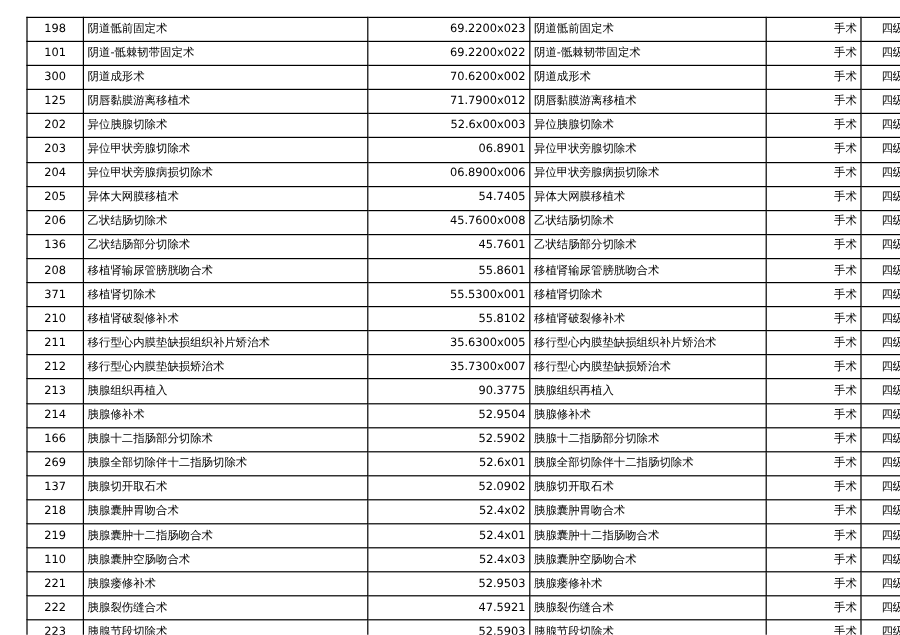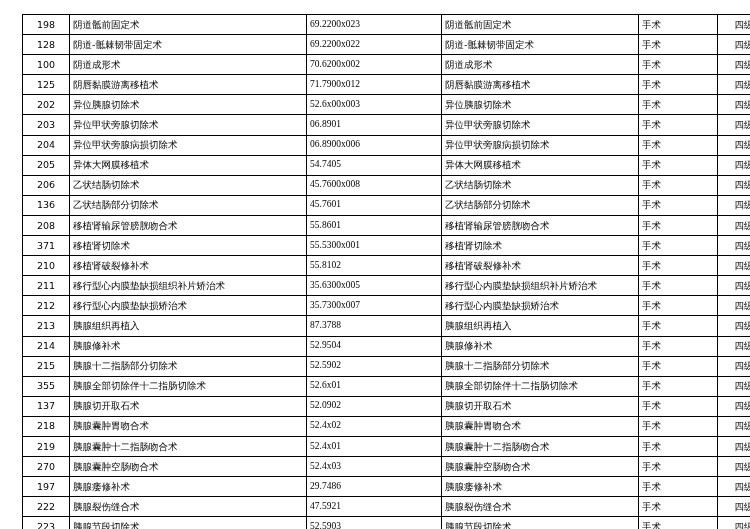--- a/index.html
+++ b/index.html
@@ -39,30 +39,29 @@
   td.col-no {
     width: 40px;
     text-align: center;
   }
   td.col-name {
     width: 230px;
     text-align: left;
   }
   td.col-code {
     width: 128px;
-    text-align: left;
-    font-family: Liberation Serif, serif;
+    text-align: right;
   }
   td.col-name2 {
     width: 190px;
     text-align: left;
   }
   td.col-type {
     width: 72px;
-    text-align: left;
+    text-align: right;
   }
   td.col-level {
     width: 46px;
     text-align: center;
   }
 </style>
 </head>
 <body>
 
 <div class="page">
@@ -70,29 +69,29 @@
     <tbody>
         <tr>
           <td class="col-no">198</td>
           <td class="col-name">阴道骶前固定术</td>
           <td class="col-code">69.2200x023</td>
           <td class="col-name2">阴道骶前固定术</td>
           <td class="col-type">手术</td>
           <td class="col-level">四级</td>
         </tr>
         <tr>
-          <td class="col-no">128</td>
+          <td class="col-no">101</td>
           <td class="col-name">阴道-骶棘韧带固定术</td>
           <td class="col-code">69.2200x022</td>
           <td class="col-name2">阴道-骶棘韧带固定术</td>
           <td class="col-type">手术</td>
           <td class="col-level">四级</td>
         </tr>
         <tr>
-          <td class="col-no">100</td>
+          <td class="col-no">300</td>
           <td class="col-name">阴道成形术</td>
           <td class="col-code">70.6200x002</td>
           <td class="col-name2">阴道成形术</td>
           <td class="col-type">手术</td>
           <td class="col-level">四级</td>
         </tr>
         <tr>
           <td class="col-no">125</td>
           <td class="col-name">阴唇黏膜游离移植术</td>
           <td class="col-code">71.7900x012</td>
@@ -184,43 +183,43 @@
           <td class="col-no">212</td>
           <td class="col-name">移行型心内膜垫缺损矫治术</td>
           <td class="col-code">35.7300x007</td>
           <td class="col-name2">移行型心内膜垫缺损矫治术</td>
           <td class="col-type">手术</td>
           <td class="col-level">四级</td>
         </tr>
         <tr>
           <td class="col-no">213</td>
           <td class="col-name">胰腺组织再植入</td>
-          <td class="col-code">87.3788</td>
+          <td class="col-code">90.3775</td>
           <td class="col-name2">胰腺组织再植入</td>
           <td class="col-type">手术</td>
           <td class="col-level">四级</td>
         </tr>
         <tr>
           <td class="col-no">214</td>
           <td class="col-name">胰腺修补术</td>
           <td class="col-code">52.9504</td>
           <td class="col-name2">胰腺修补术</td>
           <td class="col-type">手术</td>
           <td class="col-level">四级</td>
         </tr>
         <tr>
-          <td class="col-no">215</td>
+          <td class="col-no">166</td>
           <td class="col-name">胰腺十二指肠部分切除术</td>
           <td class="col-code">52.5902</td>
           <td class="col-name2">胰腺十二指肠部分切除术</td>
           <td class="col-type">手术</td>
           <td class="col-level">四级</td>
         </tr>
         <tr>
-          <td class="col-no">355</td>
+          <td class="col-no">269</td>
           <td class="col-name">胰腺全部切除伴十二指肠切除术</td>
           <td class="col-code">52.6x01</td>
           <td class="col-name2">胰腺全部切除伴十二指肠切除术</td>
           <td class="col-type">手术</td>
           <td class="col-level">四级</td>
         </tr>
         <tr>
           <td class="col-no">137</td>
           <td class="col-name">胰腺切开取石术</td>
           <td class="col-code">52.0902</td>
@@ -238,31 +237,31 @@
         </tr>
         <tr>
           <td class="col-no">219</td>
           <td class="col-name">胰腺囊肿十二指肠吻合术</td>
           <td class="col-code">52.4x01</td>
           <td class="col-name2">胰腺囊肿十二指肠吻合术</td>
           <td class="col-type">手术</td>
           <td class="col-level">四级</td>
         </tr>
         <tr>
-          <td class="col-no">270</td>
+          <td class="col-no">110</td>
           <td class="col-name">胰腺囊肿空肠吻合术</td>
           <td class="col-code">52.4x03</td>
           <td class="col-name2">胰腺囊肿空肠吻合术</td>
           <td class="col-type">手术</td>
           <td class="col-level">四级</td>
         </tr>
         <tr>
-          <td class="col-no">197</td>
+          <td class="col-no">221</td>
           <td class="col-name">胰腺瘘修补术</td>
-          <td class="col-code">29.7486</td>
+          <td class="col-code">52.9503</td>
           <td class="col-name2">胰腺瘘修补术</td>
           <td class="col-type">手术</td>
           <td class="col-level">四级</td>
         </tr>
         <tr>
           <td class="col-no">222</td>
           <td class="col-name">胰腺裂伤缝合术</td>
           <td class="col-code">47.5921</td>
           <td class="col-name2">胰腺裂伤缝合术</td>
           <td class="col-type">手术</td>

